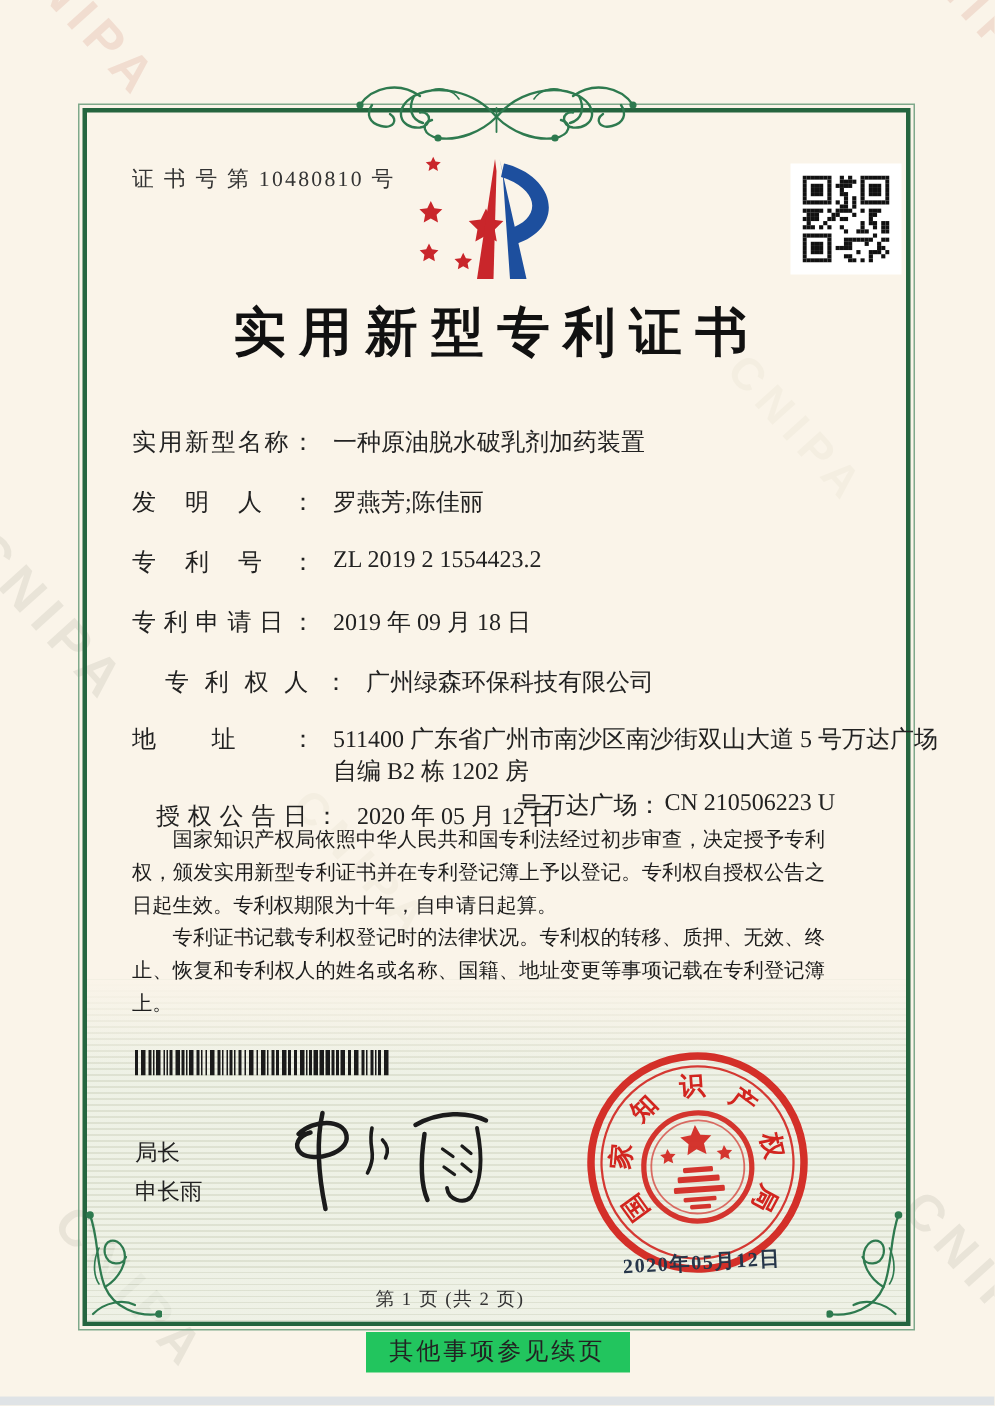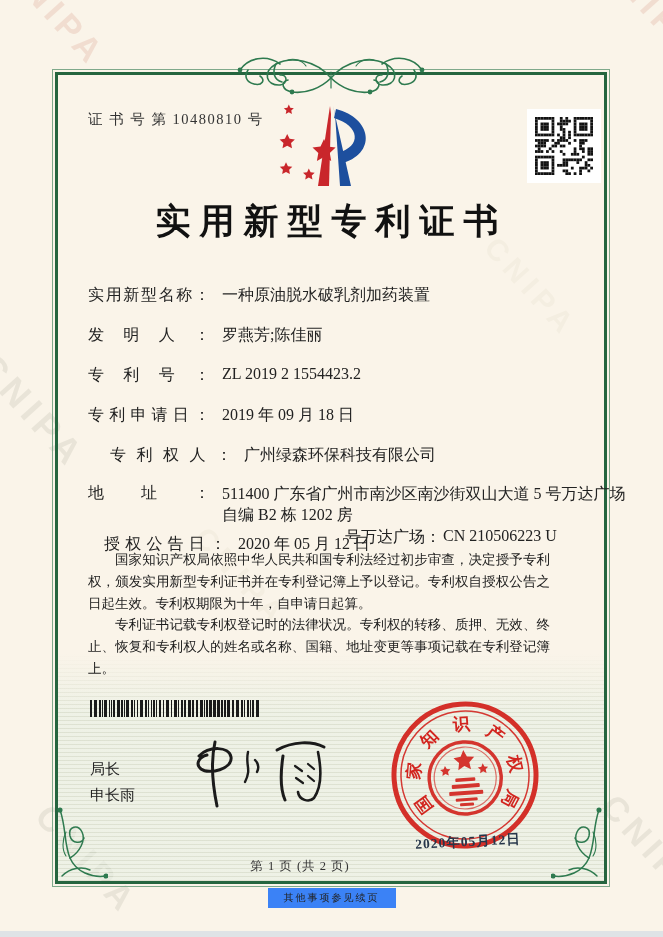--- a/index.html
+++ b/index.html
@@ -76,21 +76,21 @@
     position:absolute;left:398px;top:833px;width:140px;text-align:center;z-index:5;
     font-size:13.5px;color:#26364a;letter-spacing:1px;transform:rotate(-3deg);
     font-weight:bold;z-index:5;
   }
   .page-info{
     position:absolute;left:0;top:858px;width:600px;text-align:center;
     font-size:12.5px;color:#333;z-index:2;letter-spacing:1px;
   }
   .cont-note{
     position:absolute;left:50%;top:888px;transform:translateX(-50%);
-    background:#3b82f6;padding:3px 16px;font-size:10px;color:#222;z-index:2;
+    background:#22c55e;padding:3px 16px;font-size:16px;color:#222;z-index:2;
     letter-spacing:2px;
   }
   .bottom-strip{position:absolute;left:0;bottom:0;width:100%;height:6px;background:#dfe3e6;z-index:1;}
   .ornament-top{position:absolute;left:236px;top:48px;z-index:2;}
   .corner{position:absolute;z-index:2;}
   .corner.bl{left:56px;top:806px;}
   .corner.br{left:551px;top:806px;transform:scaleX(-1);}
 </style>
 </head>
 <body>

